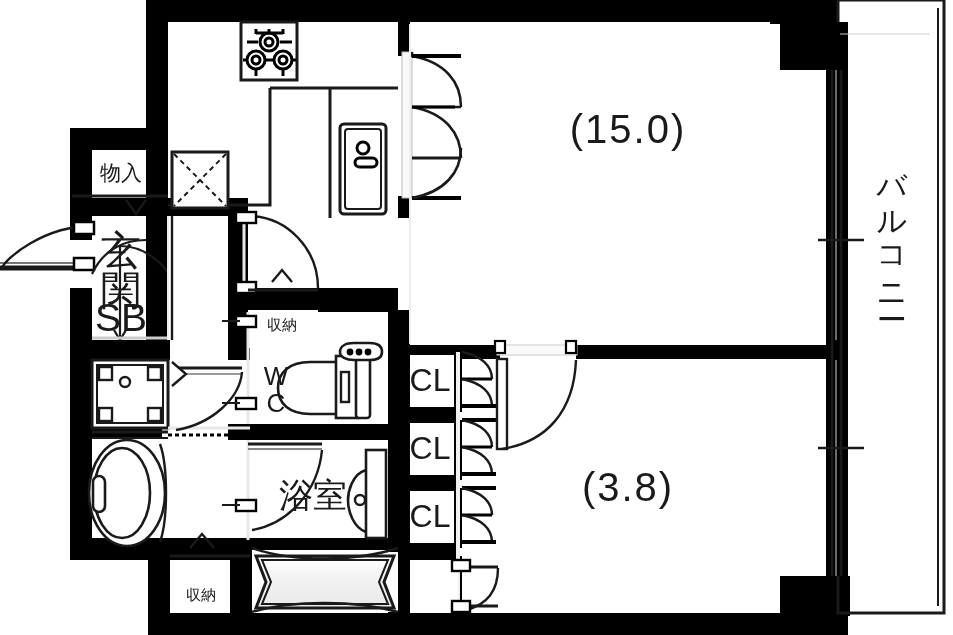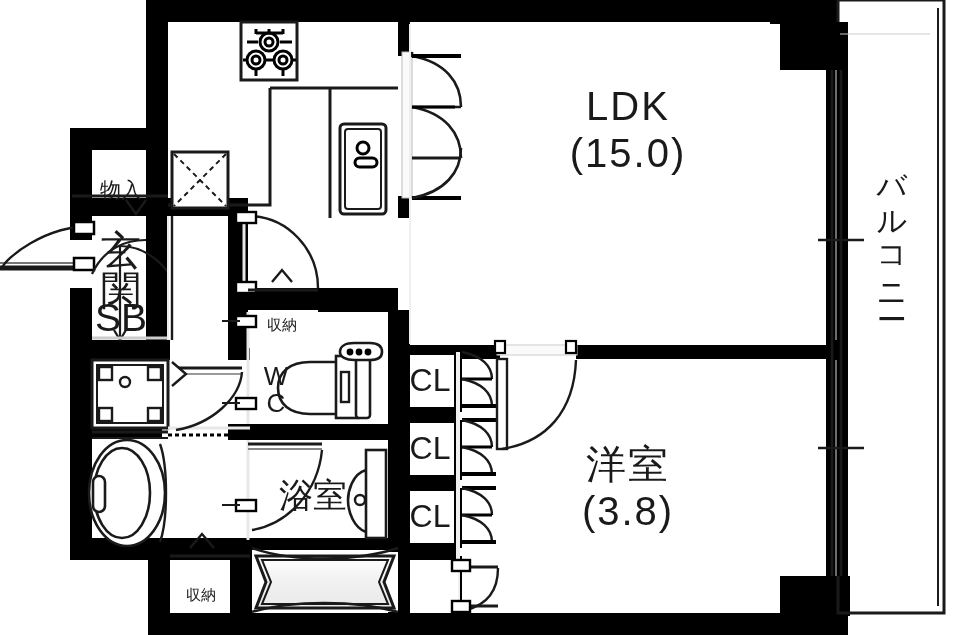--- a/index.html
+++ b/index.html
@@ -389,45 +389,43 @@
       <line x1="818" y1="448" x2="864" y2="448" stroke="#1a1a1a" stroke-width="2.6"></line>
     </g>
 
     <g stroke="#efefef" stroke-width="2" fill="none">
       <line x1="410" y1="24" x2="410" y2="344"></line>
       <line x1="462" y1="24" x2="462" y2="344" opacity="0"></line>
     </g>
   </svg>
 
   <div class="lbl big two-line" style="left:628px; top:130px; transform:translate(-50%,-50%); width:220px;">
-    <span class="ln mono-lat">LDK</span>
     <span class="ln mono-lat">(15.0)</span>
   </div>
 
   <div class="lbl big two-line" style="left:628px; top:488px; transform:translate(-50%,-50%); width:220px;">
-    <span class="ln">洋室</span>
     <span class="ln mono-lat">(3.8)</span>
   </div>
 
   <div class="lbl mid vert" style="left:876px; top:152px;">
     <span>バルコニー</span>
   </div>
 
   <div class="lbl sm" style="left:121px; top:270px; transform:translate(-50%,-50%); line-height:1.0;">
     <span class="ln">
         <span style="display: block; font-size: 40px; line-height: 1;">玄</span>
         <span style="display: block; font-size: 40px; line-height: 1;">関</span>
       </span>
   </div>
 
   <div class="lbl" style="left:121px; top:318px; transform:translate(-50%,-50%); font-size:39px; font-weight:400;">
     <span class="mono-lat">SB</span>
   </div>
 
-  <div class="lbl xs" style="left:121px; top:173px; transform:translate(-50%,-50%);margin-top:17px;">
+  <div class="lbl xs" style="left:121px; top:173px; transform:translate(-50%,-50%);">
     <span>物入</span>
   </div>
 
   <div class="lbl tiny" style="left:282px; top:326px; transform:translate(-50%,-50%);">
     <span>収納</span>
   </div>
 
   <div class="lbl tiny" style="left:201px; top:596px; transform:translate(-50%,-50%);">
     <span>収納</span>
   </div>

